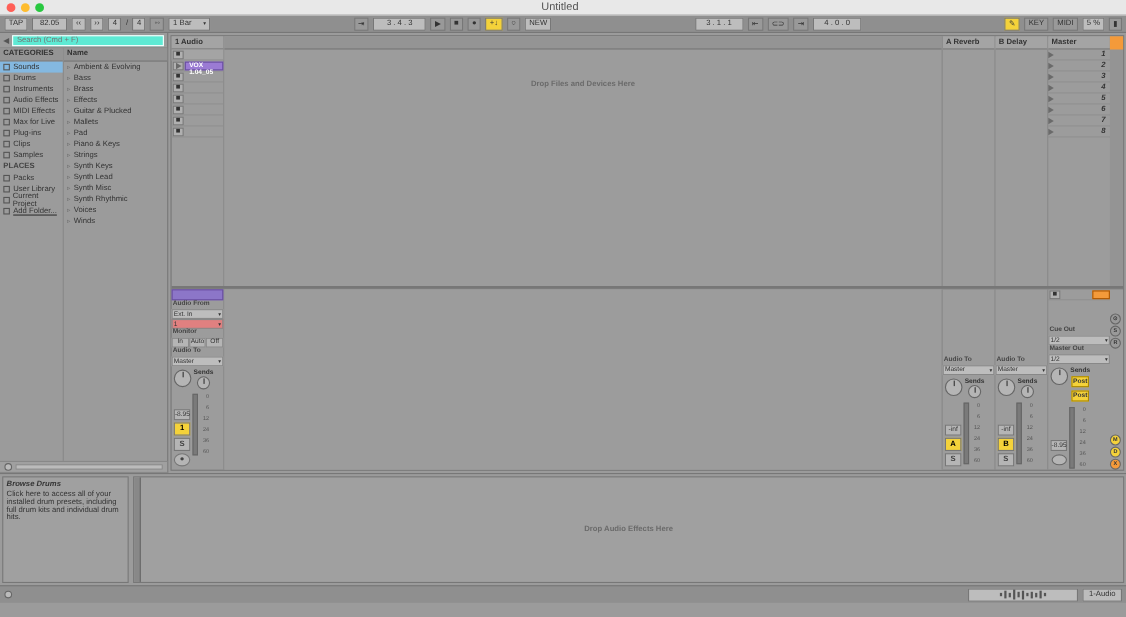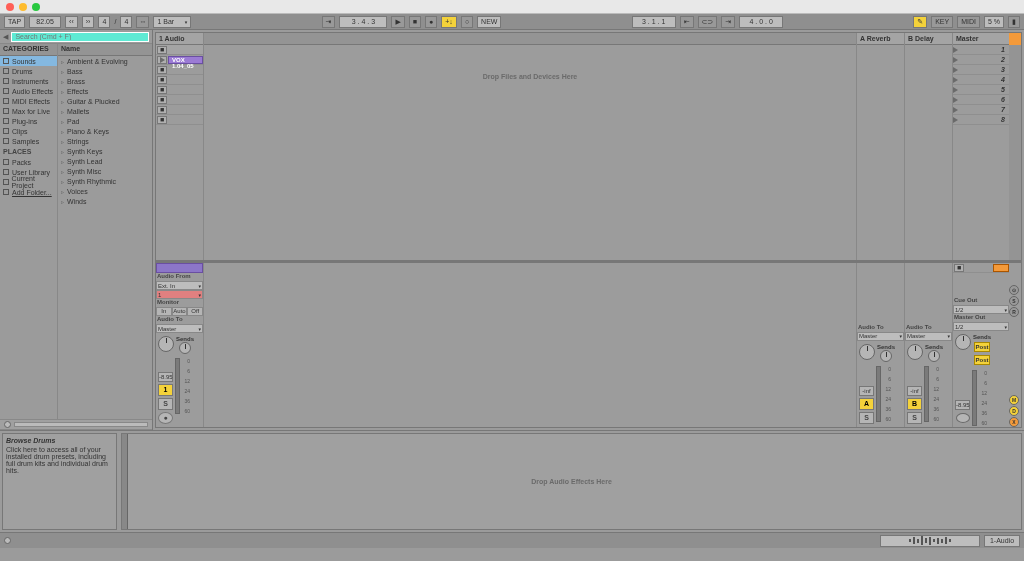--- a/index.html
+++ b/index.html
@@ -97,20 +97,21 @@
 </style>
 </head>
 <body>
 
 <div class="titlebar">
   <div class="traffic">
     <div class="dot" style="background:#ff5f57"></div>
     <div class="dot" style="background:#febc2e"></div>
     <div class="dot" style="background:#28c840"></div>
   </div>
+  <div class="title">Untitled</div>
   <div style="width:40px"></div>
 </div>
 
 <div class="toolbar">
   <div class="tool-box light">TAP</div>
   <div class="tool-box light" style="width:32px">82.05</div>
   <div class="tool-box light">‹‹</div>
   <div class="tool-box light">››</div>
   <div class="tool-box light">4</div>
   <span style="font-size:7px">/</span>

